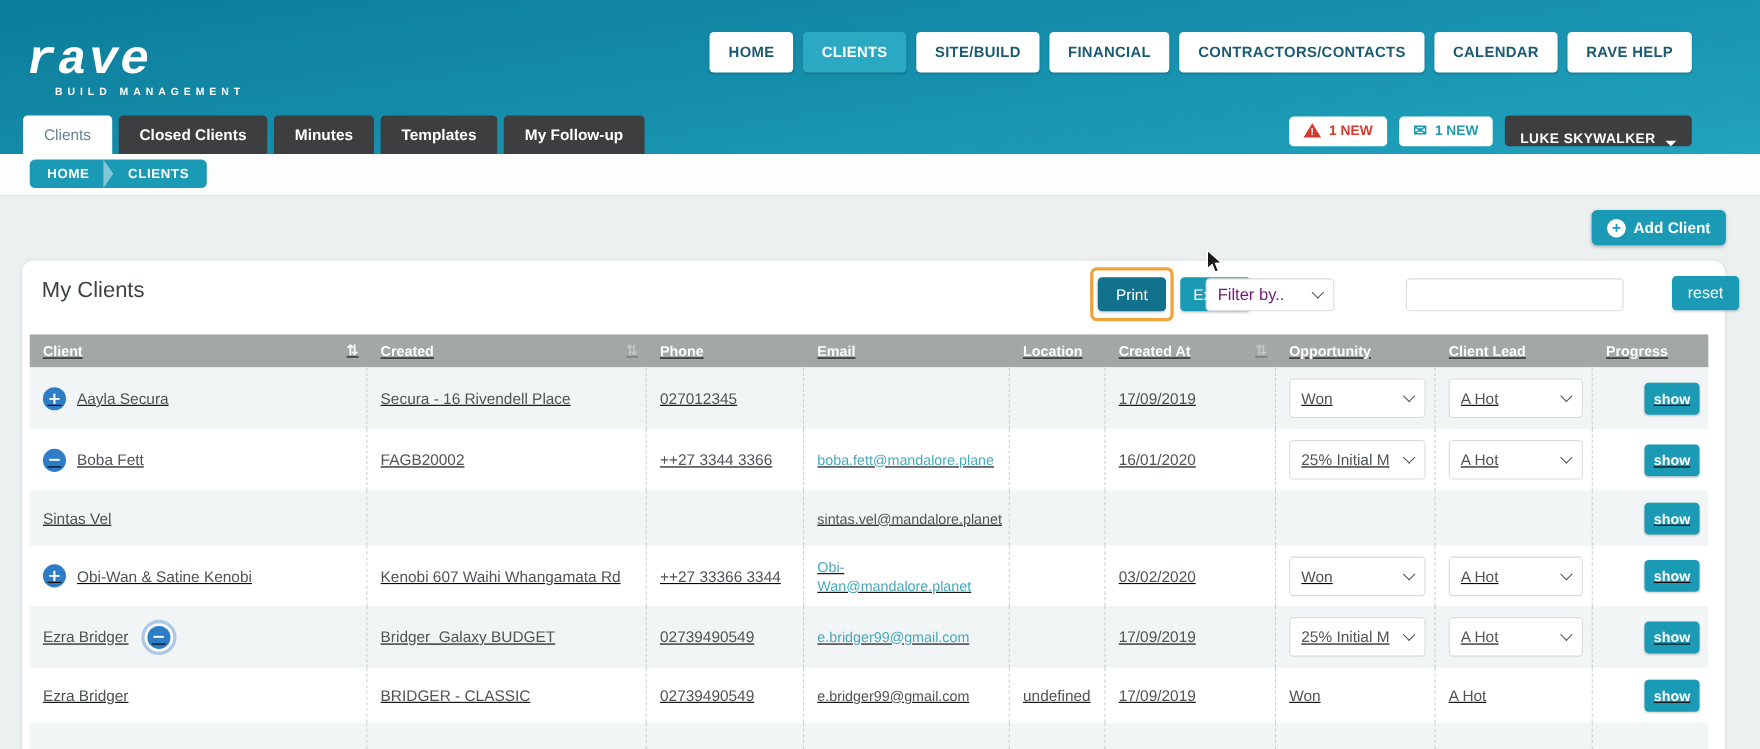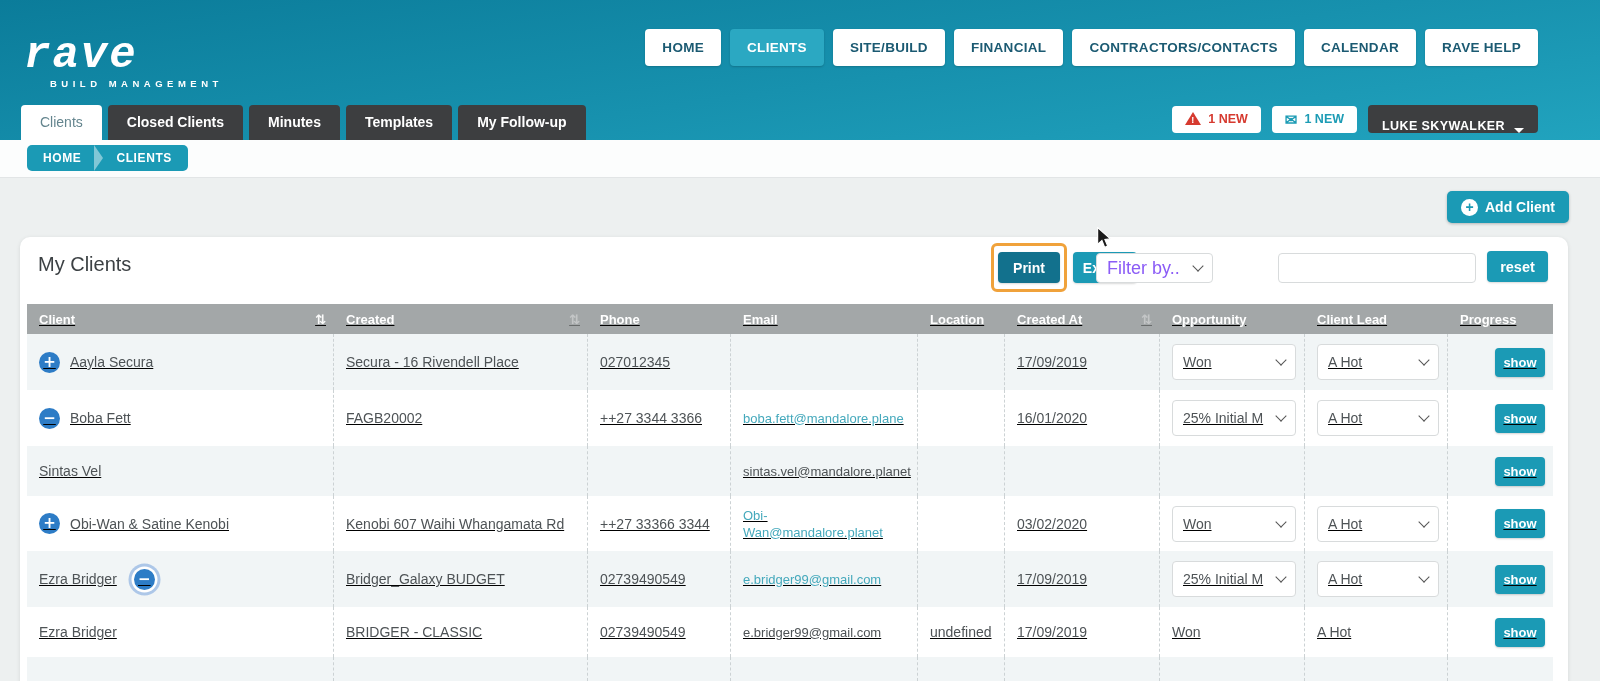--- a/index.html
+++ b/index.html
@@ -62,32 +62,32 @@
   .plus-ico{width:17px;height:17px;border-radius:50%;background:#fff;
     color:var(--accent,#1b9ab5);font-size:14px;font-weight:700;display:flex;
     align-items:center;justify-content:center;line-height:1;}
   .card{position:absolute;left:20px;top:59px;width:1548px;height:470px;background:#fff;
     border-radius:10px;box-shadow:0 1px 4px rgba(0,0,0,.10);}
   .card h2{position:absolute;left:18px;top:16px;margin:0;font-size:20px;color:#3c4144;
     font-weight:400;}
   .print-hl{position:absolute;left:971px;top:6px;width:76px;height:49px;
     border:3px solid var(--highlight,#f0a23b);border-radius:6px;display:flex;
     align-items:center;justify-content:center;box-sizing:border-box;}
-  .btn{border:none;border-radius:4px;color:#fff;font-weight:700;font-size:14px;
+  .btn{border:none;border-radius:4px;color:#fff;font-weight:400;font-size:14px;
     font-family:inherit;cursor:pointer;box-shadow:0 1px 2px rgba(0,0,0,.15);}
   .btn.print{width:62px;height:31px;background:var(--accent-dark,#12718d);}
   .btn.export{position:absolute;left:1053px;top:15px;width:64px;height:31px;
     background:var(--accent,#1b9ab5);}
-  .btn.reset{position:absolute;left:1467px;top:14px;width:61px;height:31px;
+  .btn.reset{position:absolute;left:1500px;top:14px;width:61px;height:31px;
     background:var(--accent,#1b9ab5);font-size:14.5px;}
   .select{background:#fff;border:1px solid #d8dbdc;border-radius:4px;display:flex;
     align-items:center;justify-content:space-between;color:#555;cursor:pointer;
     box-sizing:border-box;}
   .filterby{position:absolute;left:1076px;top:16px;width:117px;height:30px;
-    font-size:18px;padding:0 10px;color:#8b5cf6;}
+    font-size:15px;padding:0 10px;color:#701a75;}
   .chev{width:7px;height:7px;border-right:1.8px solid #555;border-bottom:1.8px solid #555;
     transform:rotate(45deg);margin-top:-4px;flex:0 0 auto;}
   .searchbox{position:absolute;left:1258px;top:16px;width:198px;height:30px;
     border:1px solid #d8dbdc;border-radius:4px;box-sizing:border-box;padding:0 10px;
     font-size:13px;font-family:inherit;}
 
   
   .table{position:absolute;left:7px;top:67px;width:1526px;}
   .thead,.row{display:grid;
     grid-template-columns:307px 254px 143px 187px 87px 155px 145px 143px 105px;text-decoration:underline;}

